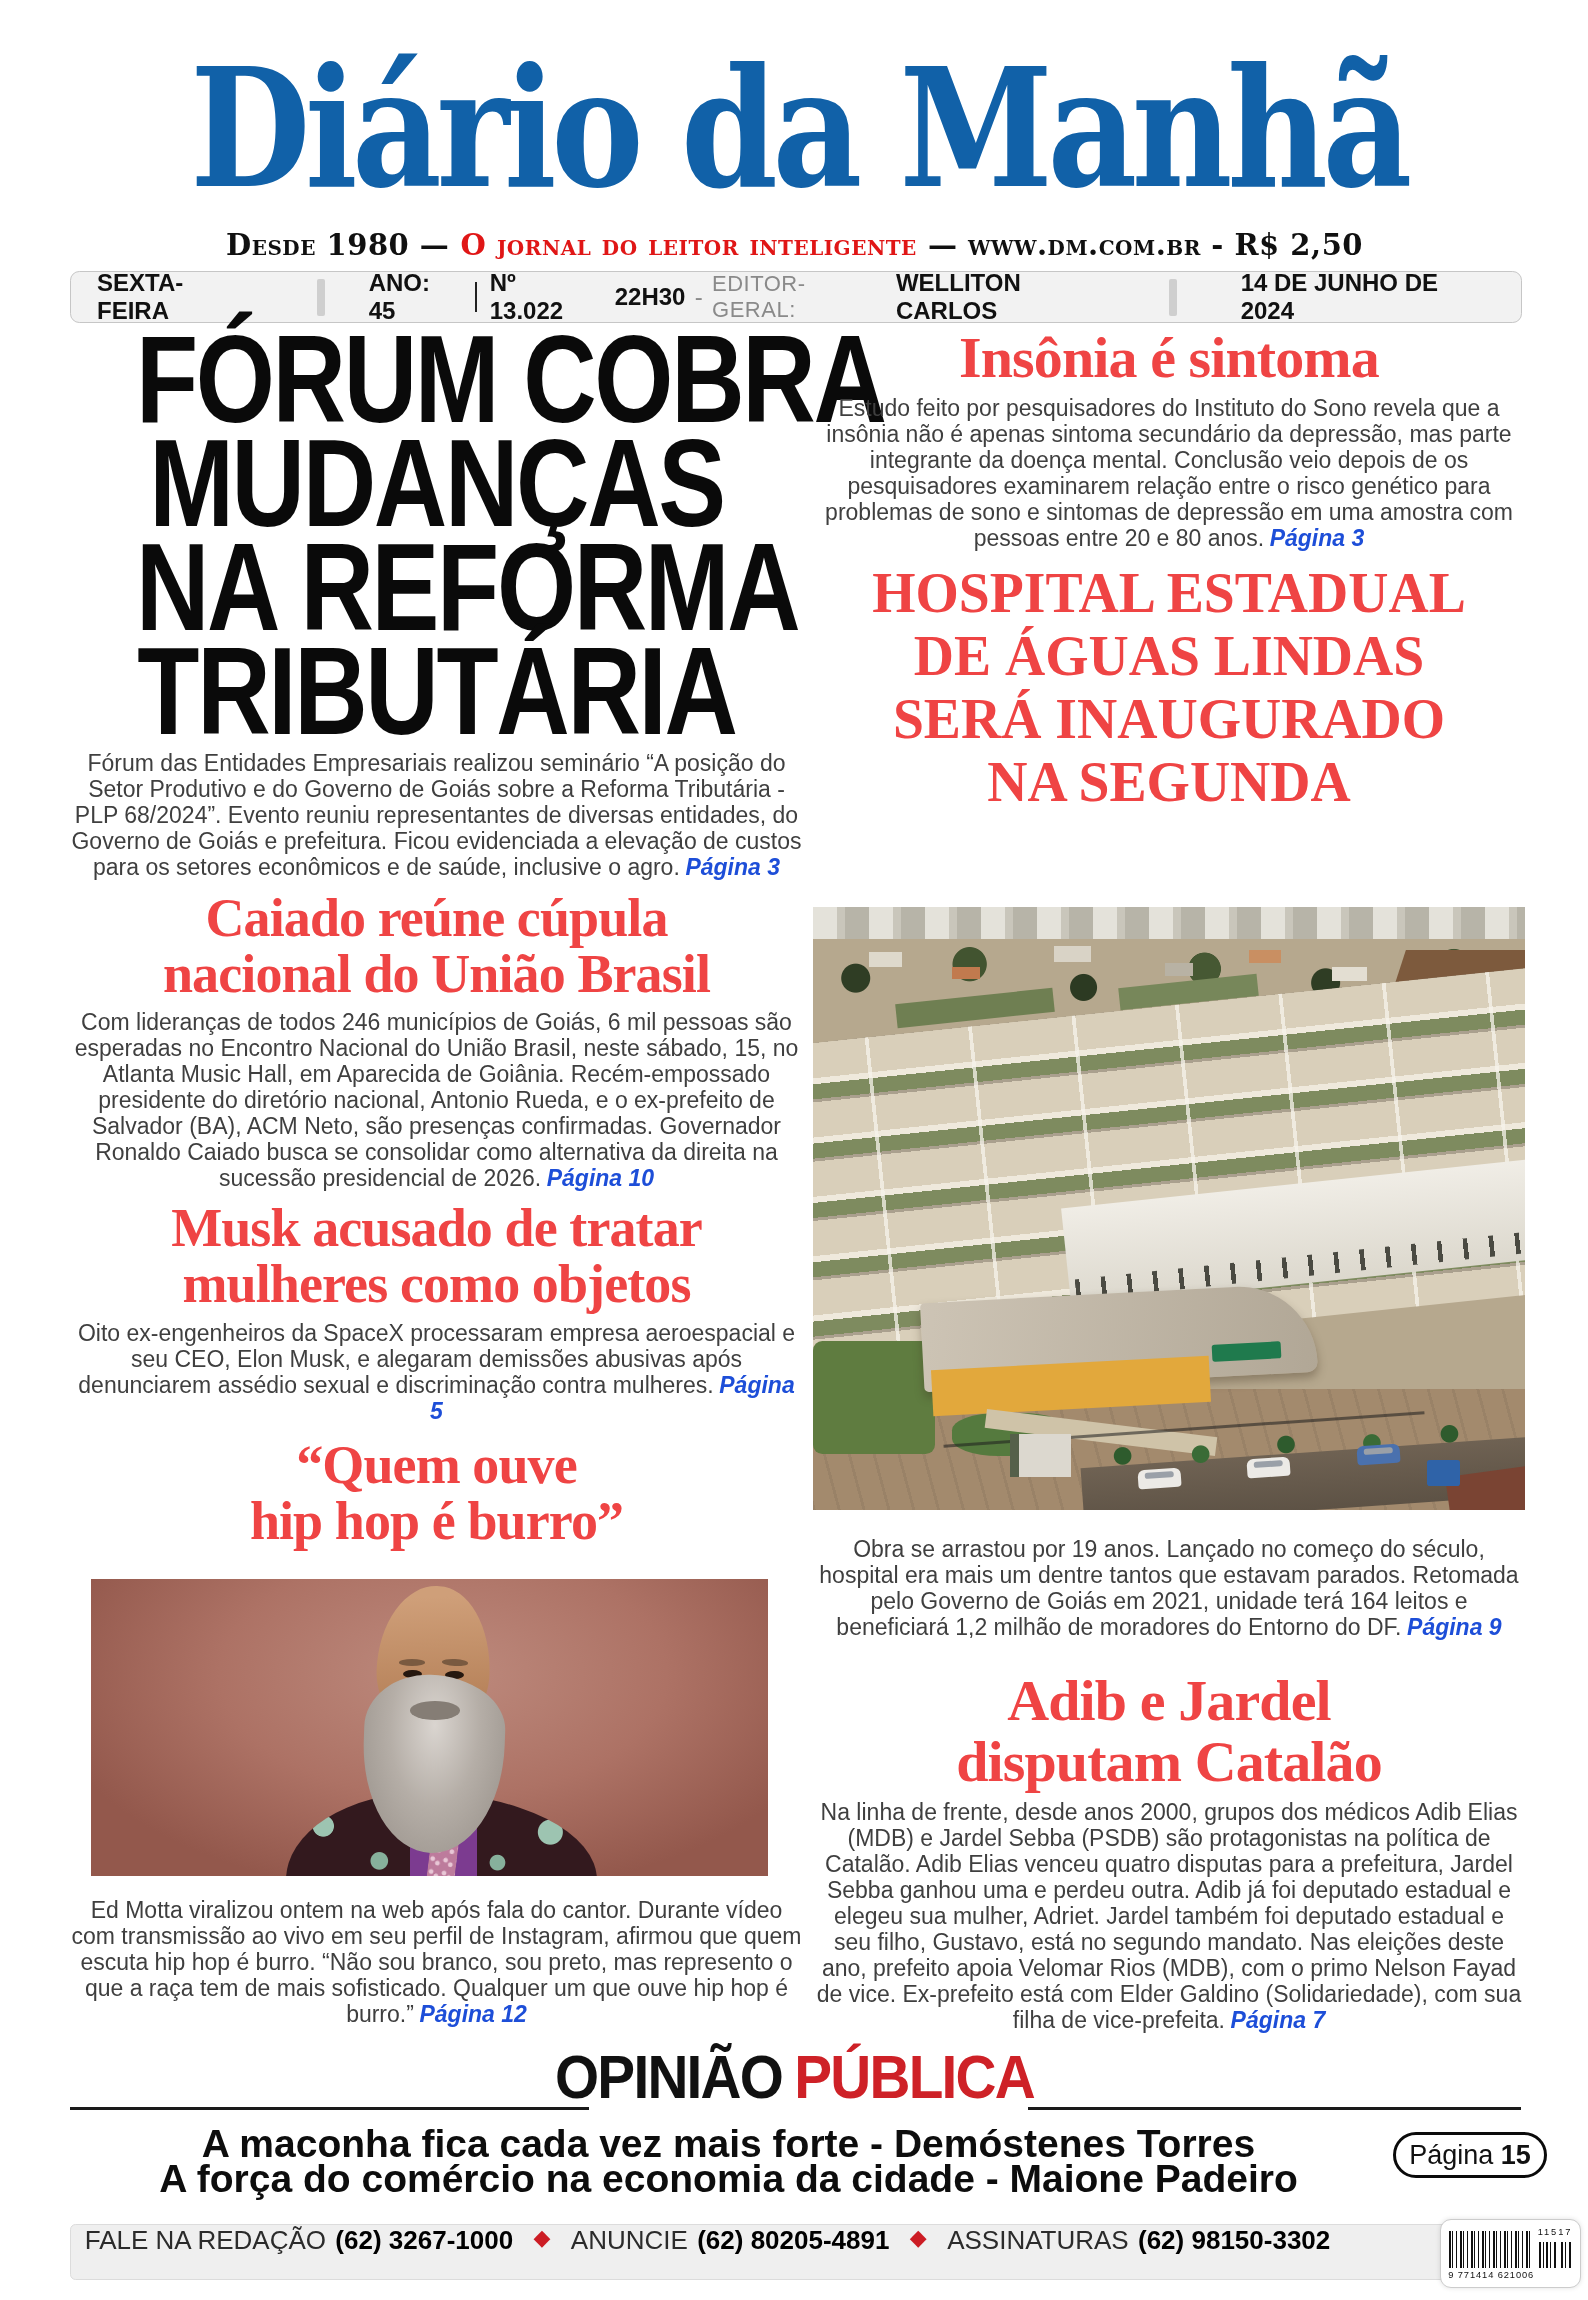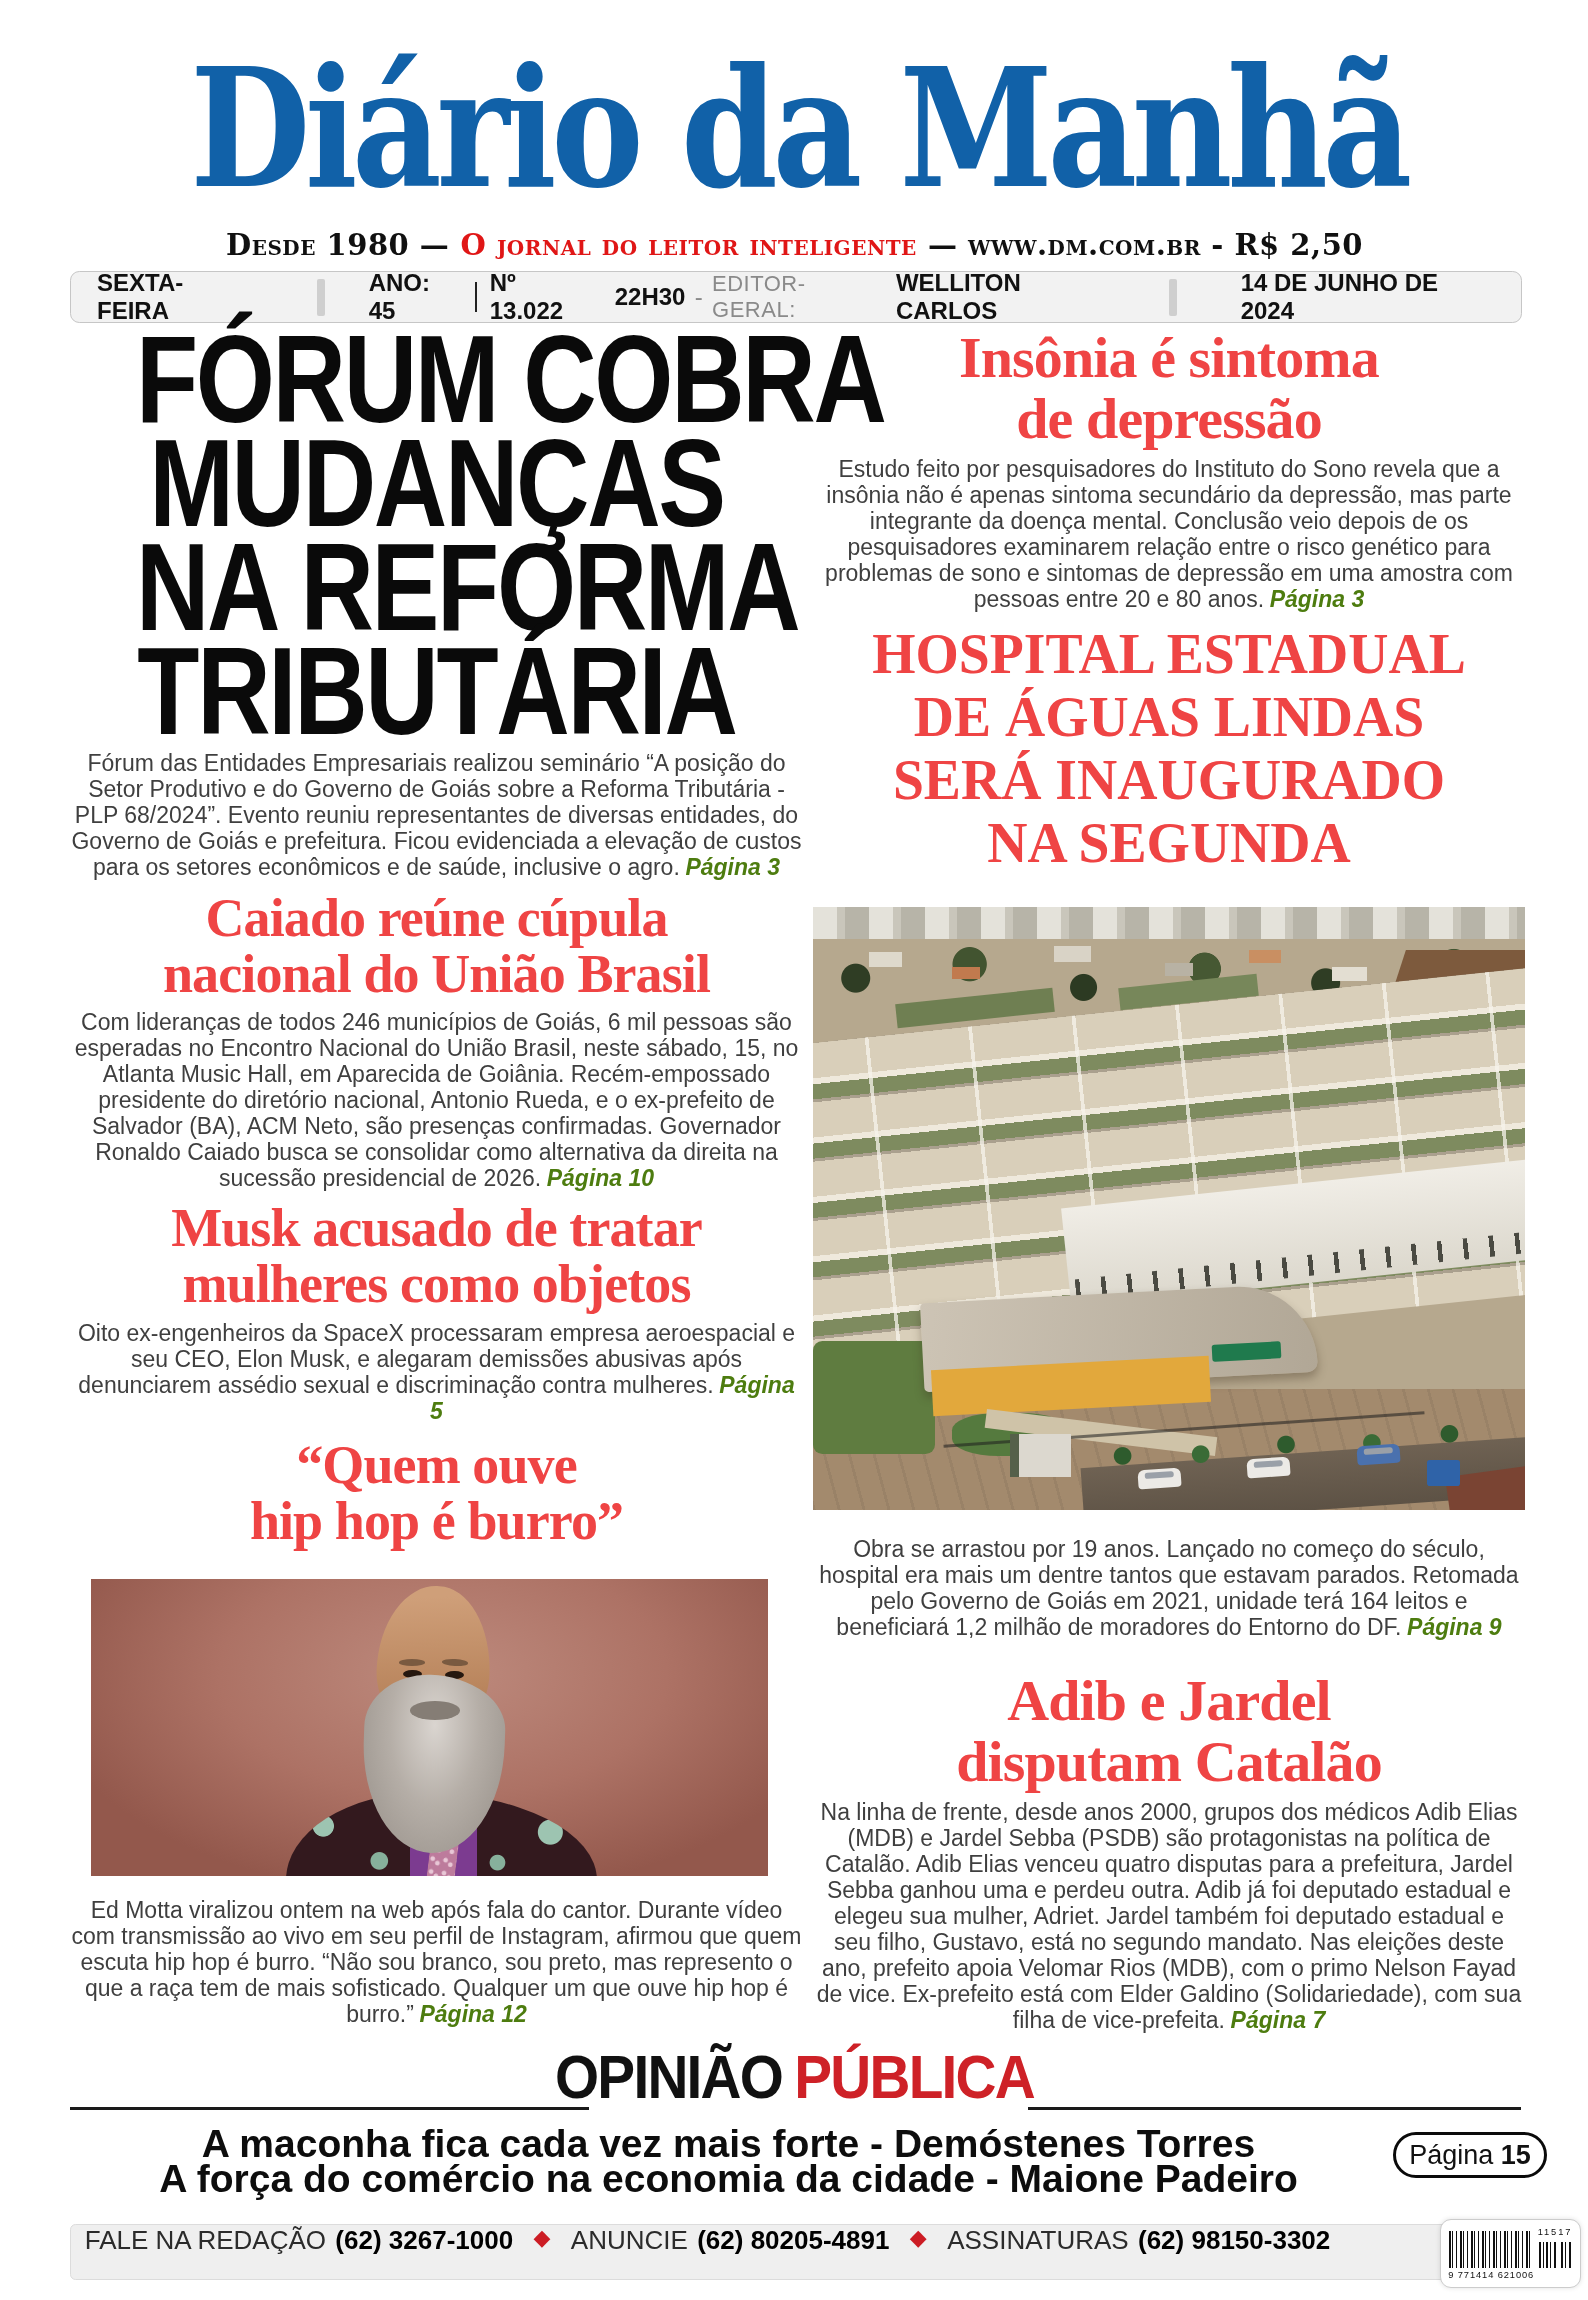--- a/index.html
+++ b/index.html
@@ -34,21 +34,21 @@
   
   .col-left{top:327px;left:70px;width:733px;}
   .rc-top{top:327px;left:813px;width:712px;}
   .adib-block{top:1670px;left:813px;width:712px;}
 
   .megaline{display:block;white-space:nowrap;text-align:center;font-weight:700;
             font-size:124px;line-height:104px;letter-spacing:-2.8px;color:#0a0a0a;
             transform:scaleX(.82);transform-origin:50% 50%;}
   .deck{font-weight:400;font-size:23px;line-height:26px;color:#3f3f3f;text-align:center;
         margin:7.4px 0 9.3px 0;}
-  .pref{font-weight:700;font-style:italic;color:#4d7c0f;margin-left:5.6px;}
+  .pref{font-weight:700;font-style:italic;color:#1d4ed8;margin-left:5.6px;}
   .shead{text-align:center;font-family:"Liberation Serif",serif;font-weight:700;
          color:#ef4444;margin:0;}
   .shead .ln{display:block;white-space:nowrap;font-size:54px;line-height:56px;letter-spacing:-0.9px;}
   .shead.big .ln{font-size:58px;line-height:61px;}
   .shead.caps .ln{font-size:58px;line-height:63px;letter-spacing:0px;
                   transform:scaleX(.96);transform-origin:50% 50%;}
   .mt16{margin-top:13px;} .mt8{margin-top:7.4px;}
 
   
   .edp{top:1579px;left:91px;width:677px;height:297px;overflow:hidden;
@@ -239,21 +239,20 @@
     <div class="ed-eye-r"></div>
     <div class="ed-nose"></div>
     <div class="ed-beard"></div>
     <div class="ed-must"></div>
   </div>
   <p class="abs deck ed-caption"><span>Ed Motta viralizou ontem na web após fala do cantor. Durante vídeo com transmissão ao vivo em seu perfil de Instagram, afirmou que quem escuta hip hop é burro. “Não sou branco, sou preto, mas represento o que a raça tem de mais sofisticado. Qualquer um que ouve hip hop é burro.”</span><span class="pref">Página 12</span></p>
 
   <div class="abs rc-top">
     <h2 class="shead big">
       <span class="ln">Insônia é sintoma</span>
-      <span class="ln">de depressão</span>
     </h2>
     <p class="deck"><span>Estudo feito por pesquisadores do Instituto do Sono revela que a insônia não é apenas sintoma secundário da depressão, mas parte integrante da doença mental. Conclusão veio depois de os pesquisadores examinarem relação entre o risco genético para problemas de sono e sintomas de depressão em uma amostra com pessoas entre 20 e 80 anos.</span><span class="pref">Página 3</span></p>
 
     <h2 class="shead caps mt8">
       <span class="ln">HOSPITAL ESTADUAL</span>
       <span class="ln">DE ÁGUAS LINDAS</span>
       <span class="ln">SERÁ INAUGURADO</span>
       <span class="ln">NA SEGUNDA</span>
     </h2>
   </div>

